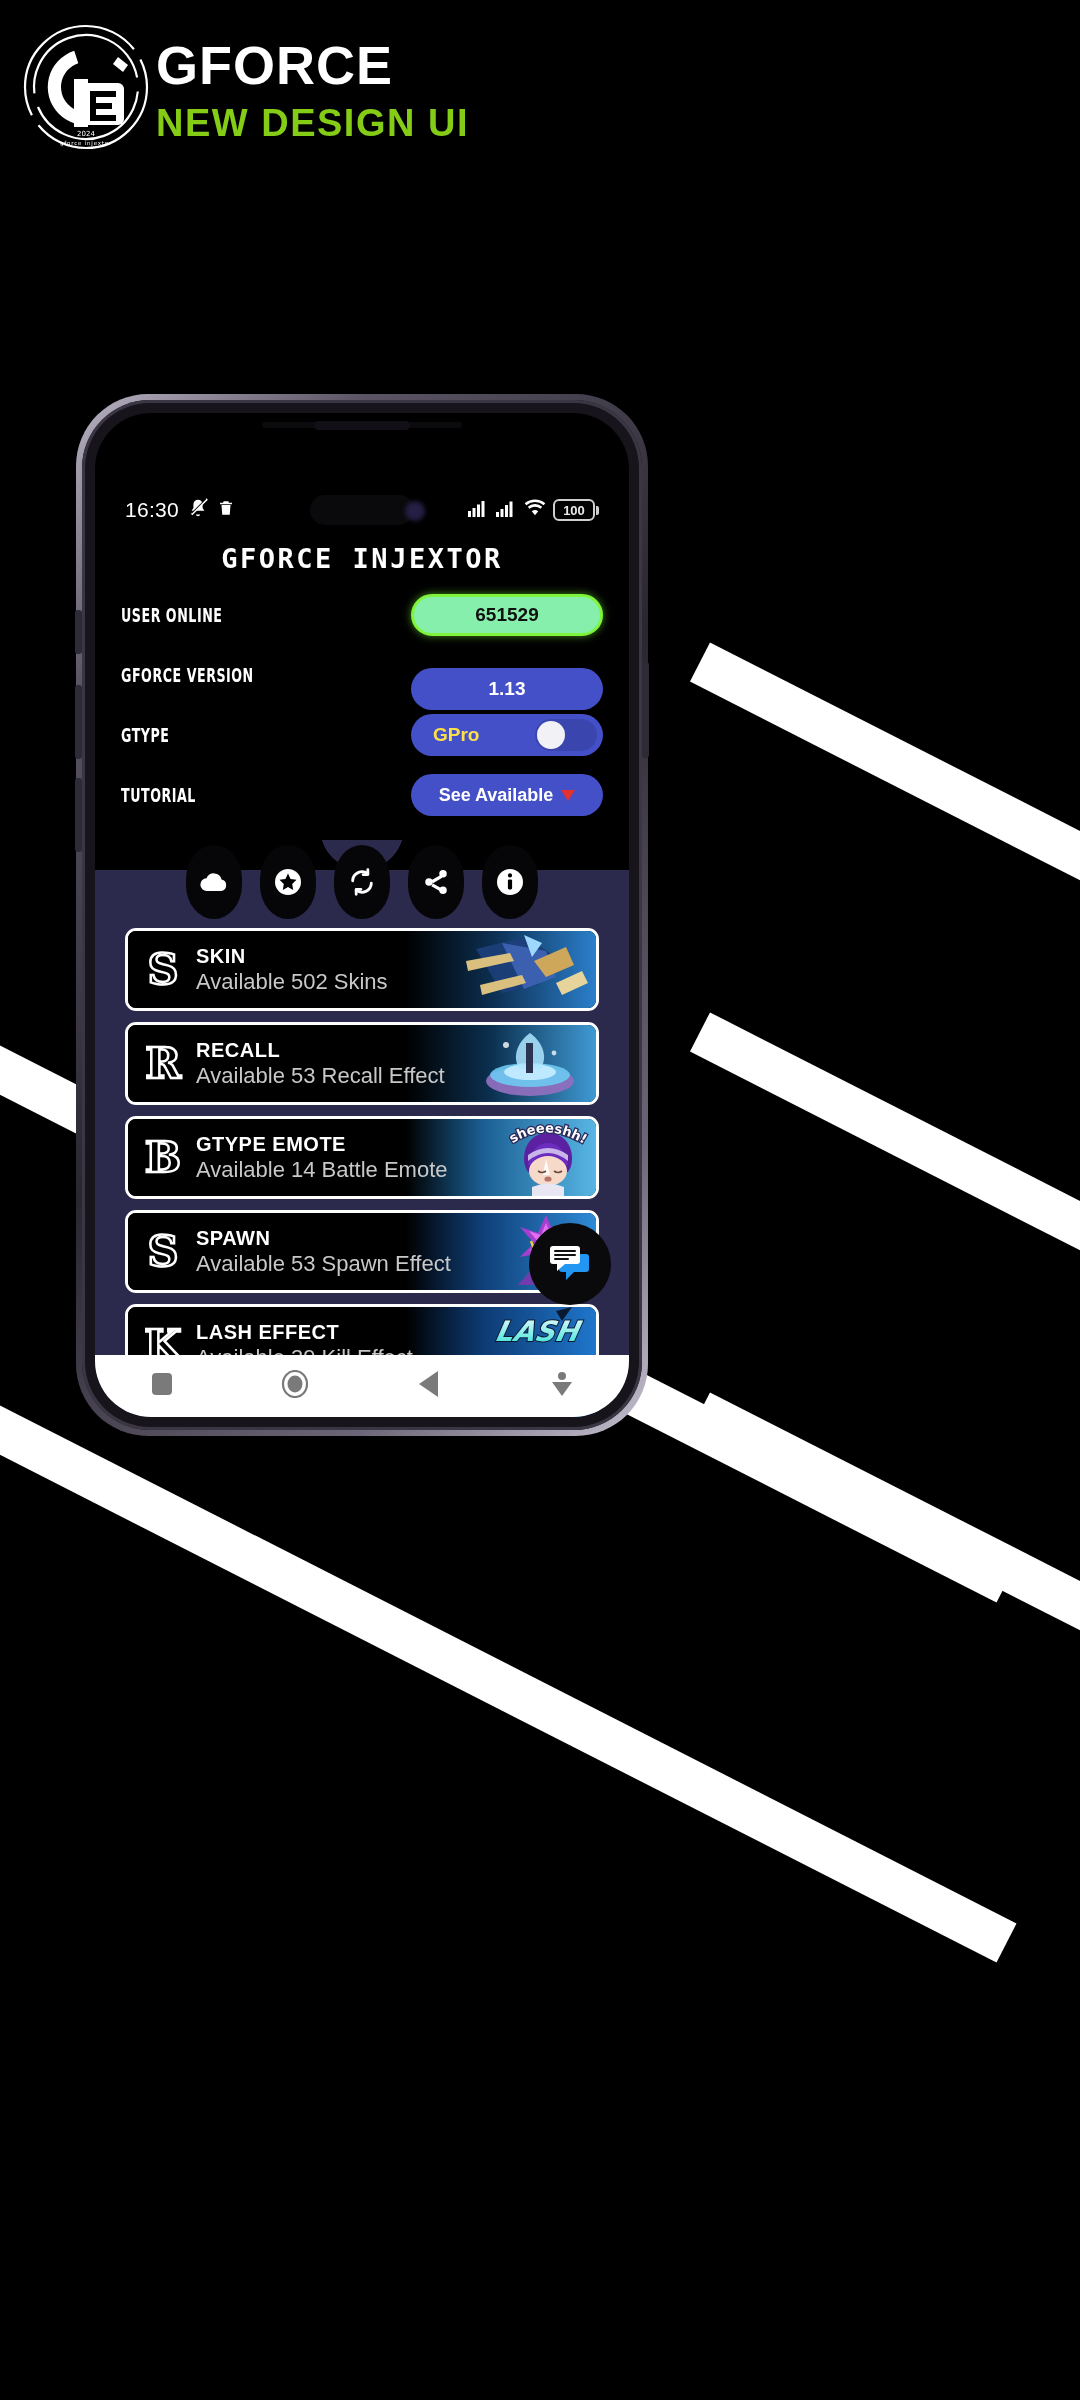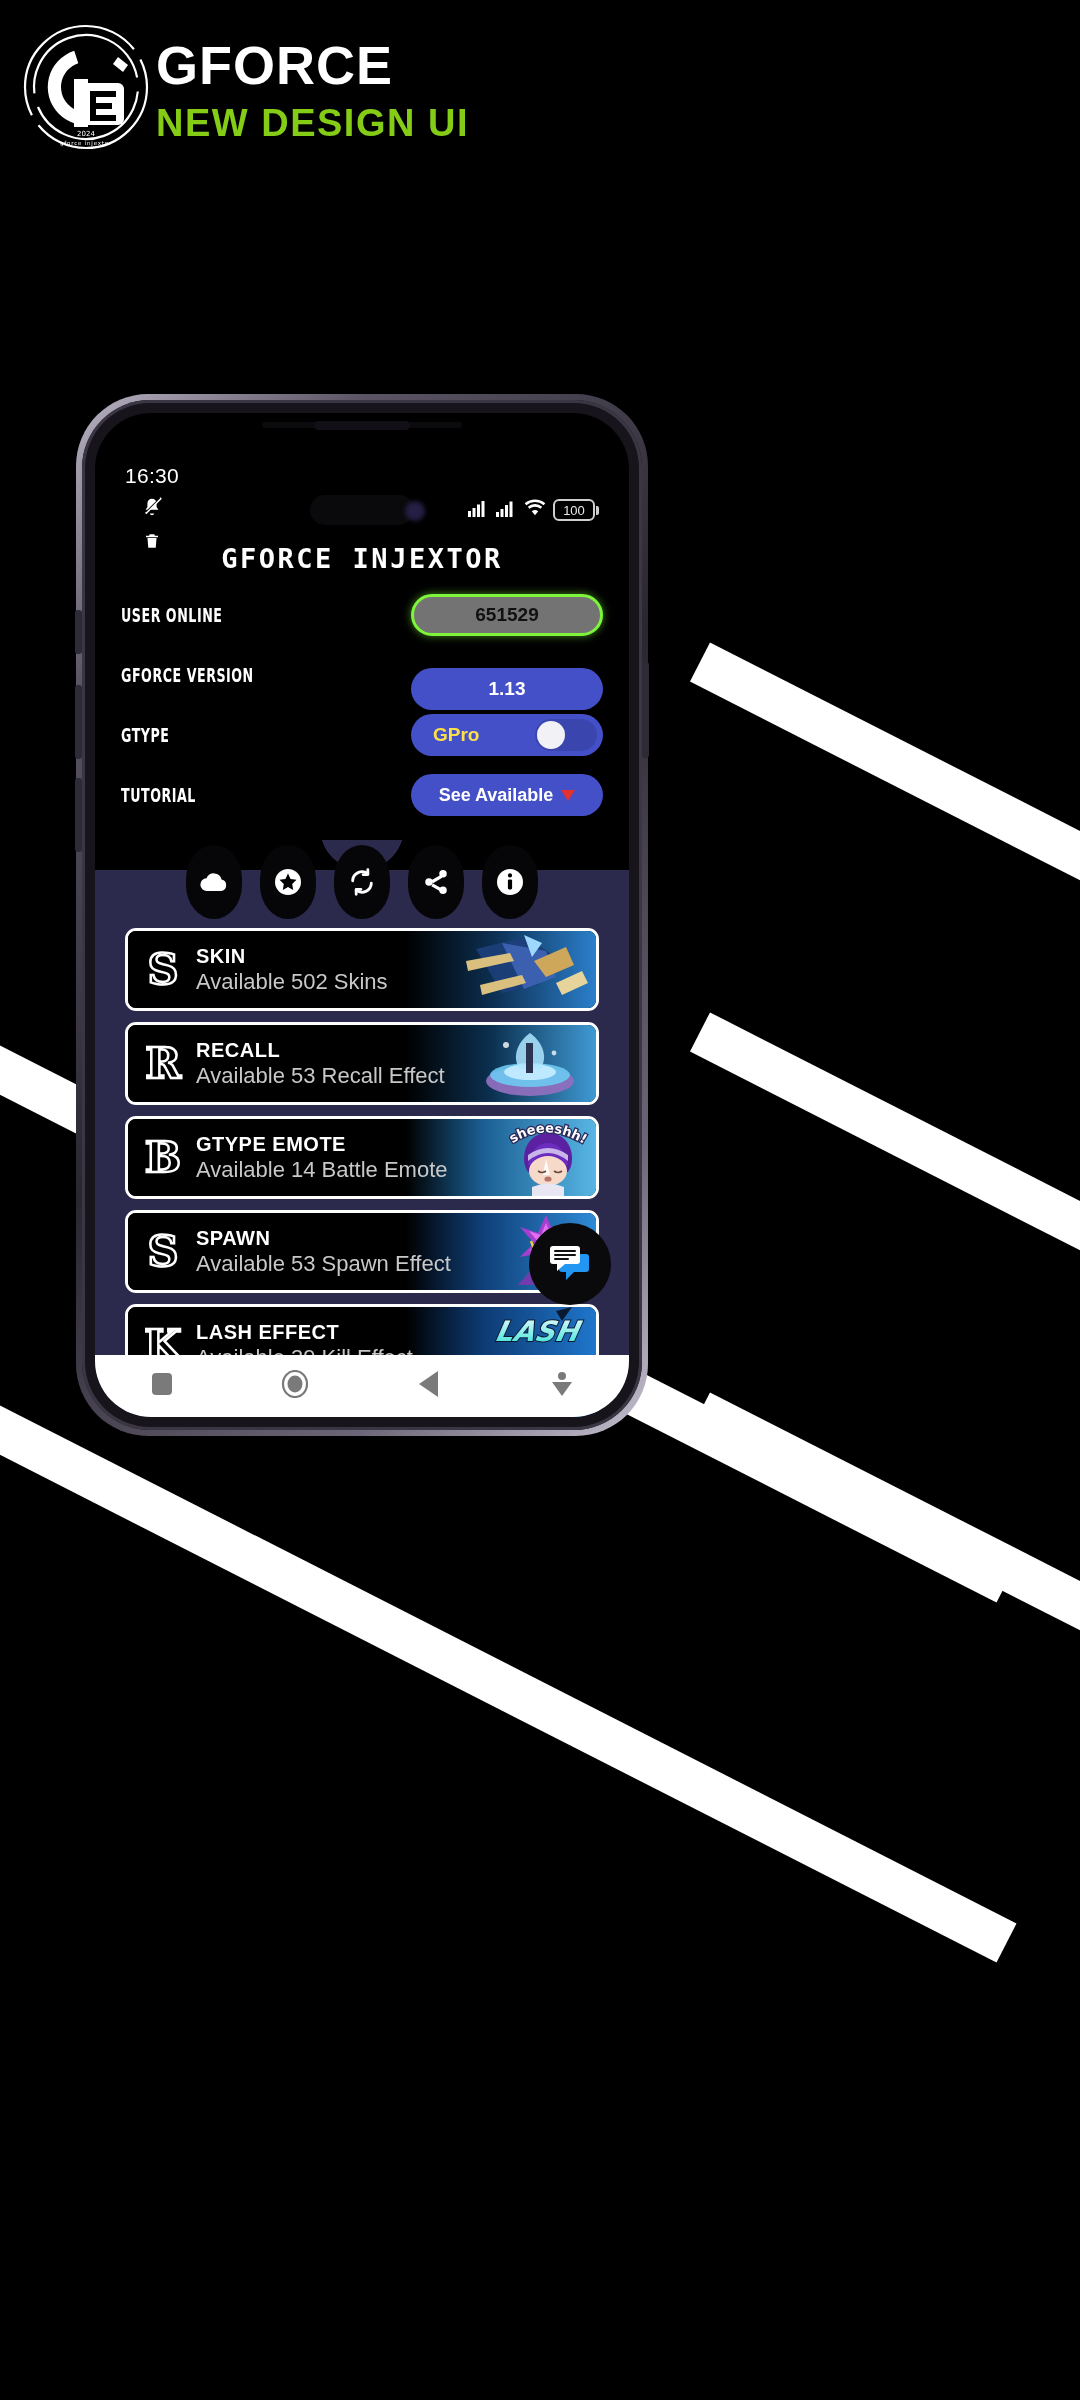--- a/index.html
+++ b/index.html
@@ -73,35 +73,35 @@
     position:absolute; left:50%; transform:translateX(-50%); top:9px;
     width:200px; height:6px; border-radius:4px; background:#0b0a0d;
   }
 
   
   .statusbar{
     position:absolute; left:0; top:78px; width:534px; height:38px;
     display:flex; align-items:center; justify-content:space-between;
     padding:0 30px; font-size:20px; color:#fff;
   }
-  .sb-left{ display:flex; align-items:center; gap:8px;flex-direction:column; }
+  .sb-left{ display:flex; align-items:center; gap:8px; }
   .sb-time{ font-size:21px; font-weight:500; letter-spacing:0.3px; }
   .sb-right{ display:flex; align-items:center; gap:7px; }
   .sb-pill{
     position:absolute; left:50%; transform:translateX(-50%); top:82px;
     width:104px; height:30px; border-radius:15px; background:#0a090c;
   }
   .sb-dot{
     position:absolute; left:310px; top:88px; width:20px; height:20px;
     border-radius:50%; background:#241f43; filter:blur(2px);
   }
   .batt{
     display:flex; align-items:center; justify-content:center;
     width:42px; height:22px; border:2px solid #cfcfcf; border-radius:6px;
-    font-size:13px; font-weight:normal; color:#e9e9e9;
+    font-size:13px; font-weight:bold; color:#e9e9e9;
   }
   .batt-tip{ width:3px; height:9px; background:#cfcfcf; border-radius:0 2px 2px 0; margin-left:1px; }
 
   
   .app-title{
     position:absolute; left:0; top:130px; width:534px; text-align:center;
     font-size:27px; font-weight:bold; letter-spacing:2.5px; color:#fff;
     font-family:"DejaVu Sans Mono", monospace;
   }
 
@@ -115,21 +115,21 @@
     font-size:16px; font-weight:bold; letter-spacing:0.6px; color:#fff;
     font-family:"DejaVu Sans Condensed","Liberation Sans Narrow","Liberation Sans", sans-serif;
     transform:scaleX(0.88) scaleY(1.22); transform-origin:left center;
   }
   .pill{
     width:192px; height:42px; border-radius:21px;
     display:flex; align-items:center; justify-content:center;
     font-size:19px; font-weight:bold;
   }
   .pill-user{
-    background:#737373; color:#111;
+    background:#86efac; color:#111;
     border:3px solid #7ef53a; box-shadow:0 0 9px rgba(126,245,58,.55);
   }
   .pill-blue{ background:#4450c8; color:#fff;margin-top:28px; }
   .pill-toggle{
     background:#4450c8; color:#fde047; justify-content:space-between;
     padding:0 6px 0 22px;
   }
   .toggle{
     width:62px; height:32px; border-radius:16px; background:#3a45ae;
     position:relative;

